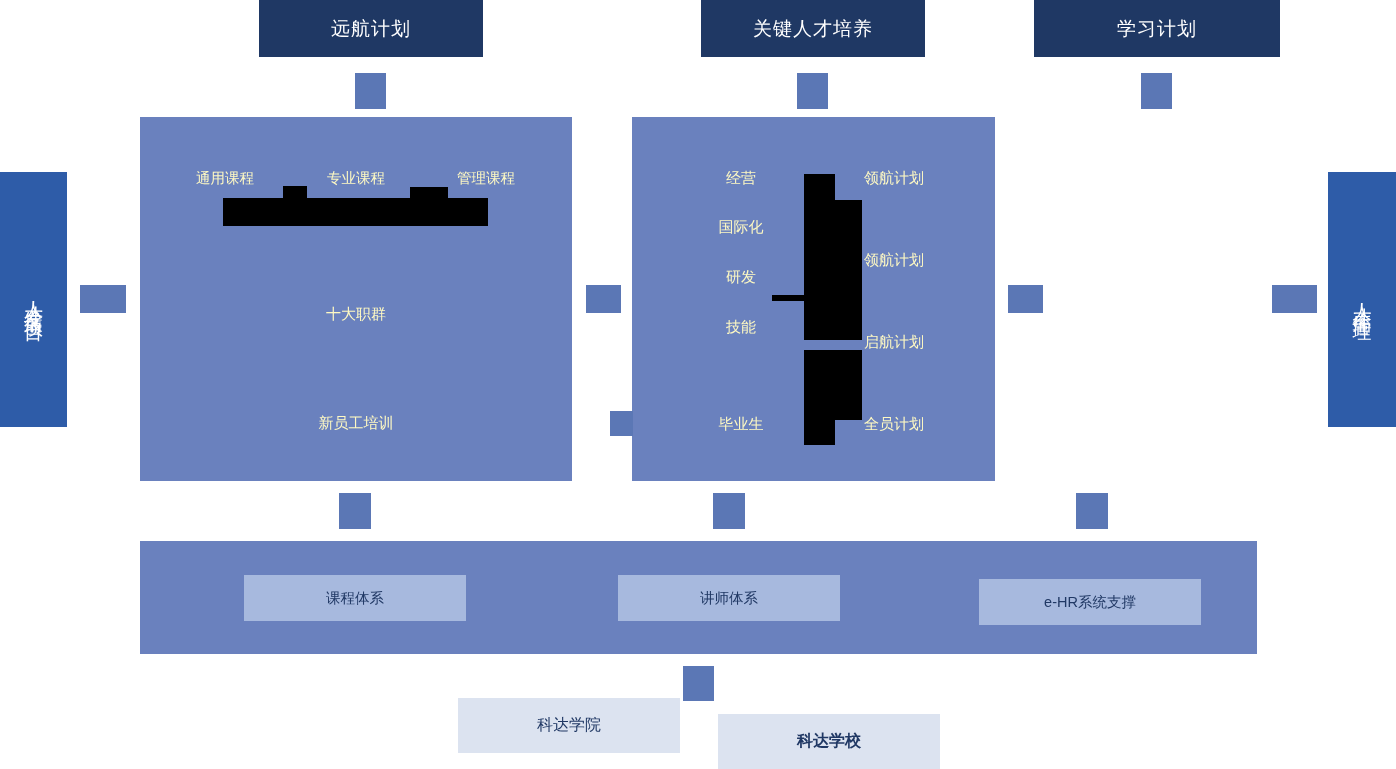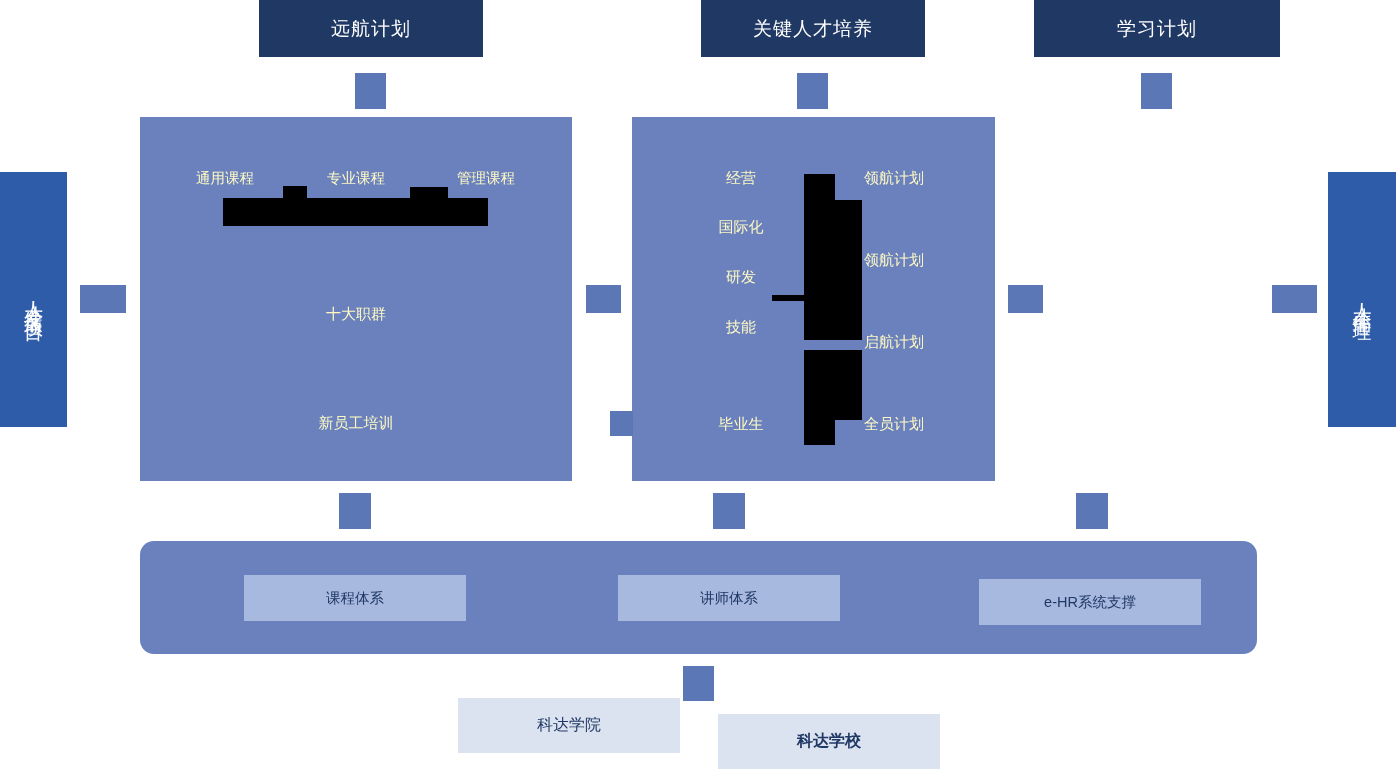--- a/index.html
+++ b/index.html
@@ -57,21 +57,20 @@
     color: #fef9c3;
     font-size: 14.5px;
     text-align: center;
     white-space: nowrap;
   }
   .panel-label.lg { font-size: 15px; }
 
   
   .band {
     background: #6A81BE;
-    border-radius: 14px;
   }
   .band-chip {
     background: #A7B9DE;
     color: #203864;
     font-size: 14.5px;
     display: flex;
     align-items: center;
     justify-content: center;
   }
 

